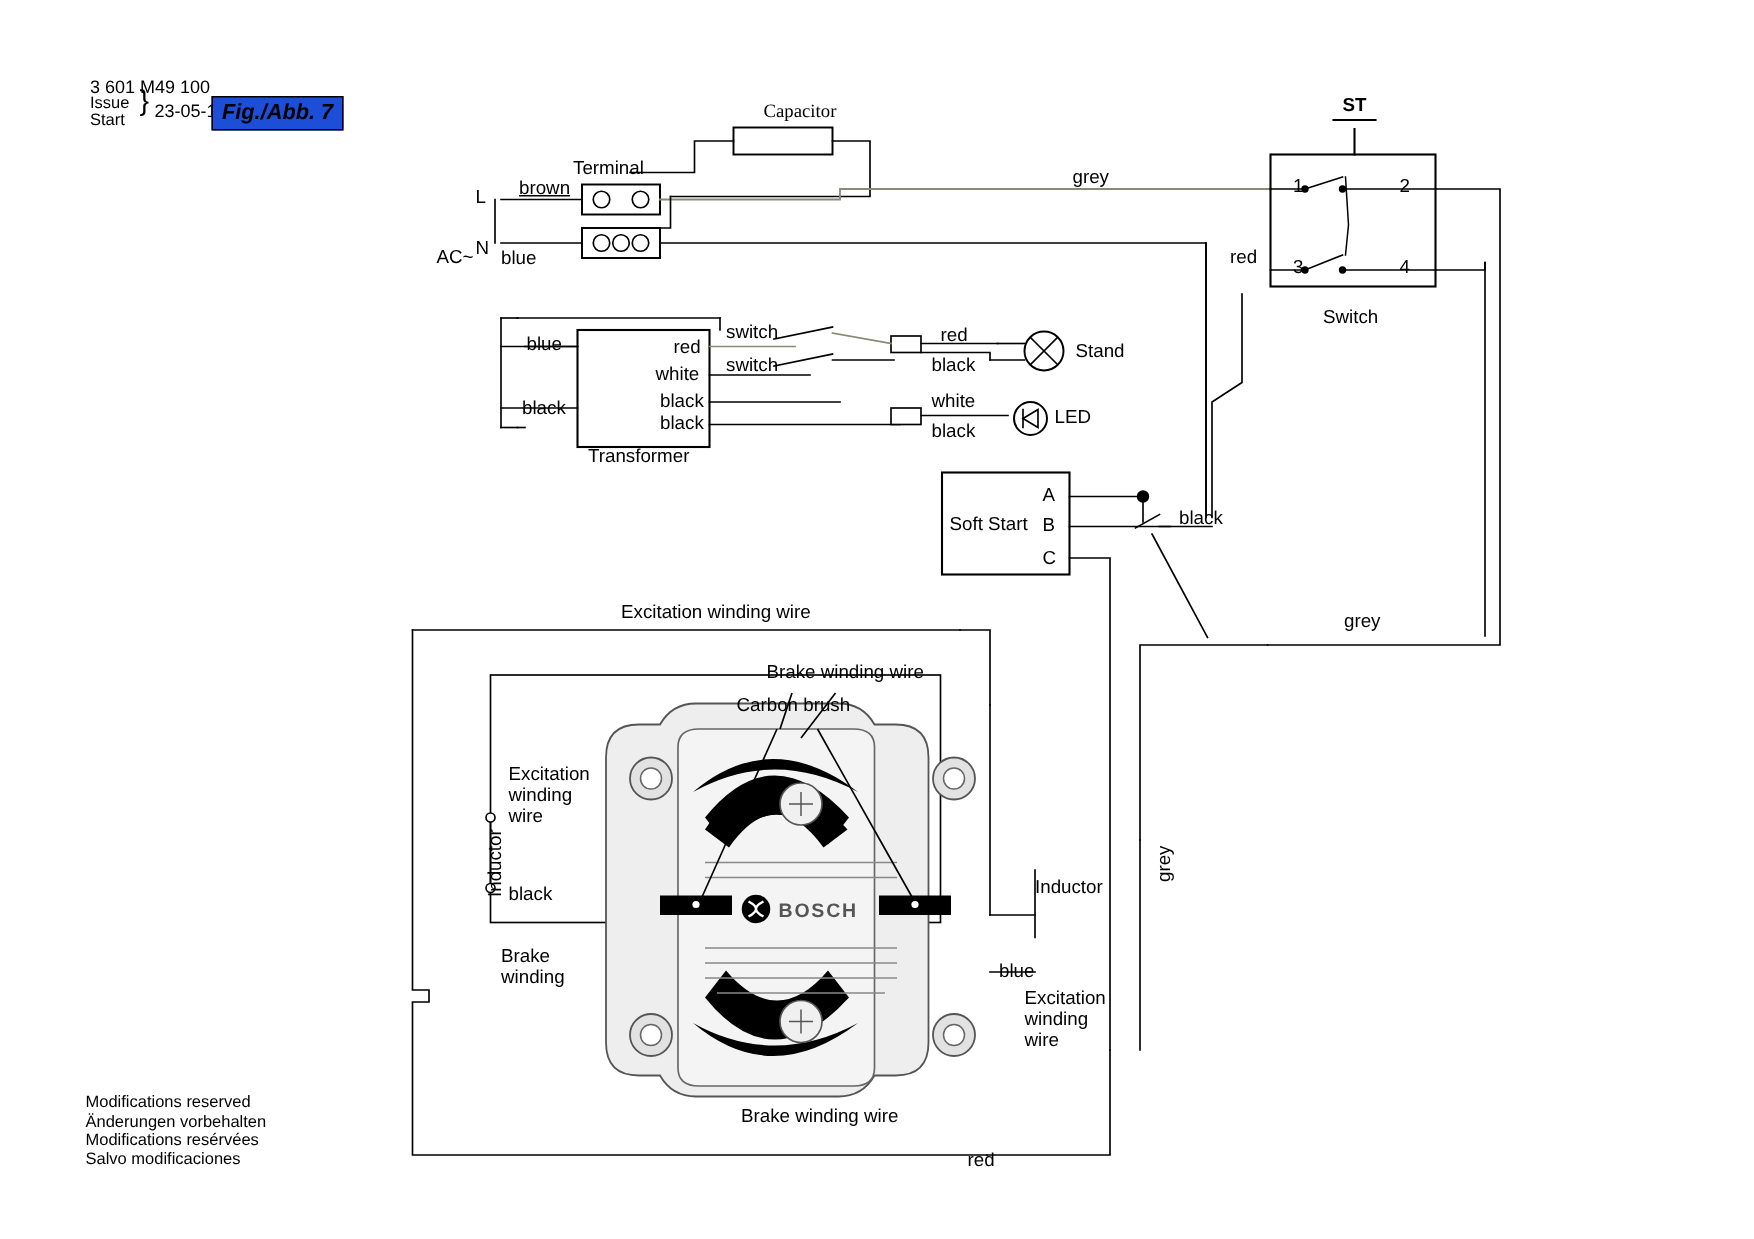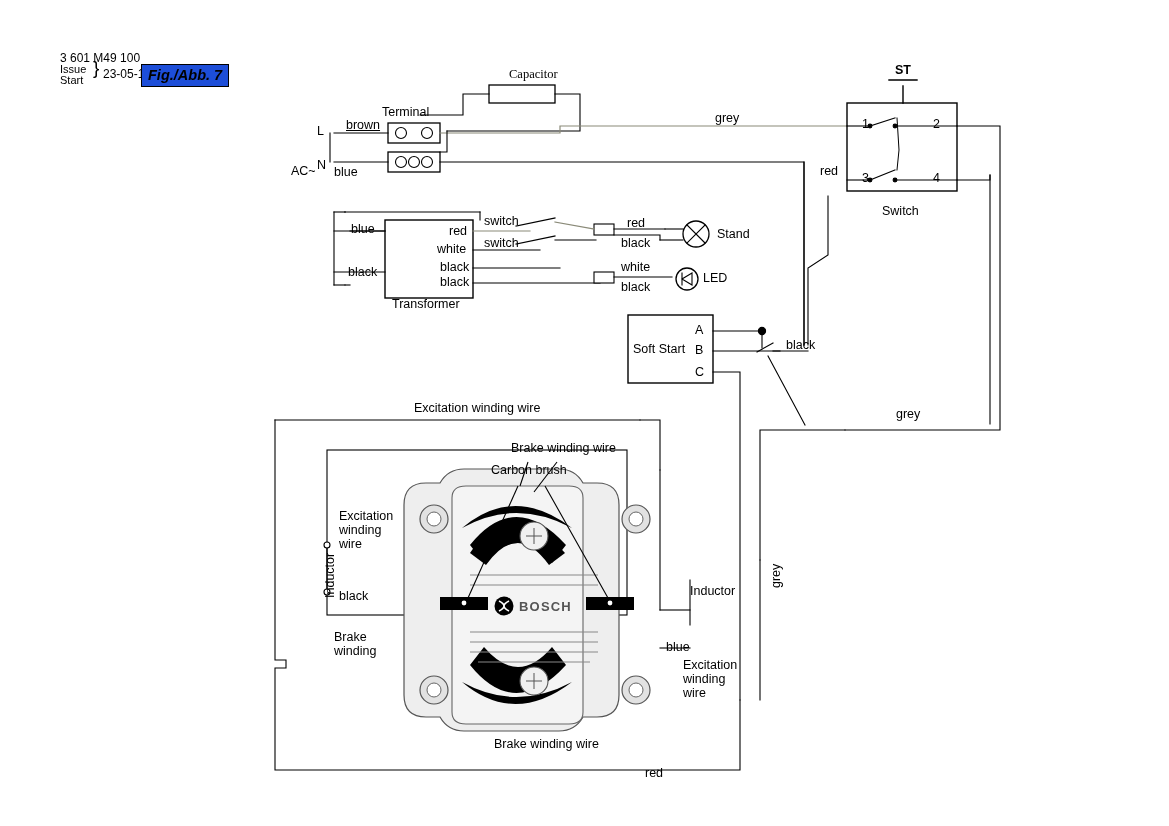--- a/index.html
+++ b/index.html
@@ -296,14 +296,20 @@
   <div class="lbl vert" style="left:324px; top:598px;">Inductor</div>
   <div class="lbl" style="left:339px; top:590px;">black</div>
   <div class="lbl" style="left:690px; top:585px;">Inductor</div>
   <div class="lbl vert" style="left:770px; top:588px;">grey</div>
   <div class="lbl" style="left:334px; top:630px; line-height:14px;">Brake<br>winding</div>
   <div class="lbl" style="left:666px; top:641px;">blue</div>
   <div class="lbl" style="left:683px; top:658px; line-height:14px;">Excitation<br>winding<br>wire</div>
   <div class="lbl" style="left:494px; top:738px;">Brake winding wire</div>
   <div class="lbl" style="left:645px; top:767px;">red</div>
 
+  <div id="footer">
+    <div>Modifications reserved</div>
+    <div>Änderungen vorbehalten</div>
+    <div>Modifications resérvées</div>
+    <div>Salvo modificaciones</div>
+  </div>
 
 </div>
 
 </body></html>

